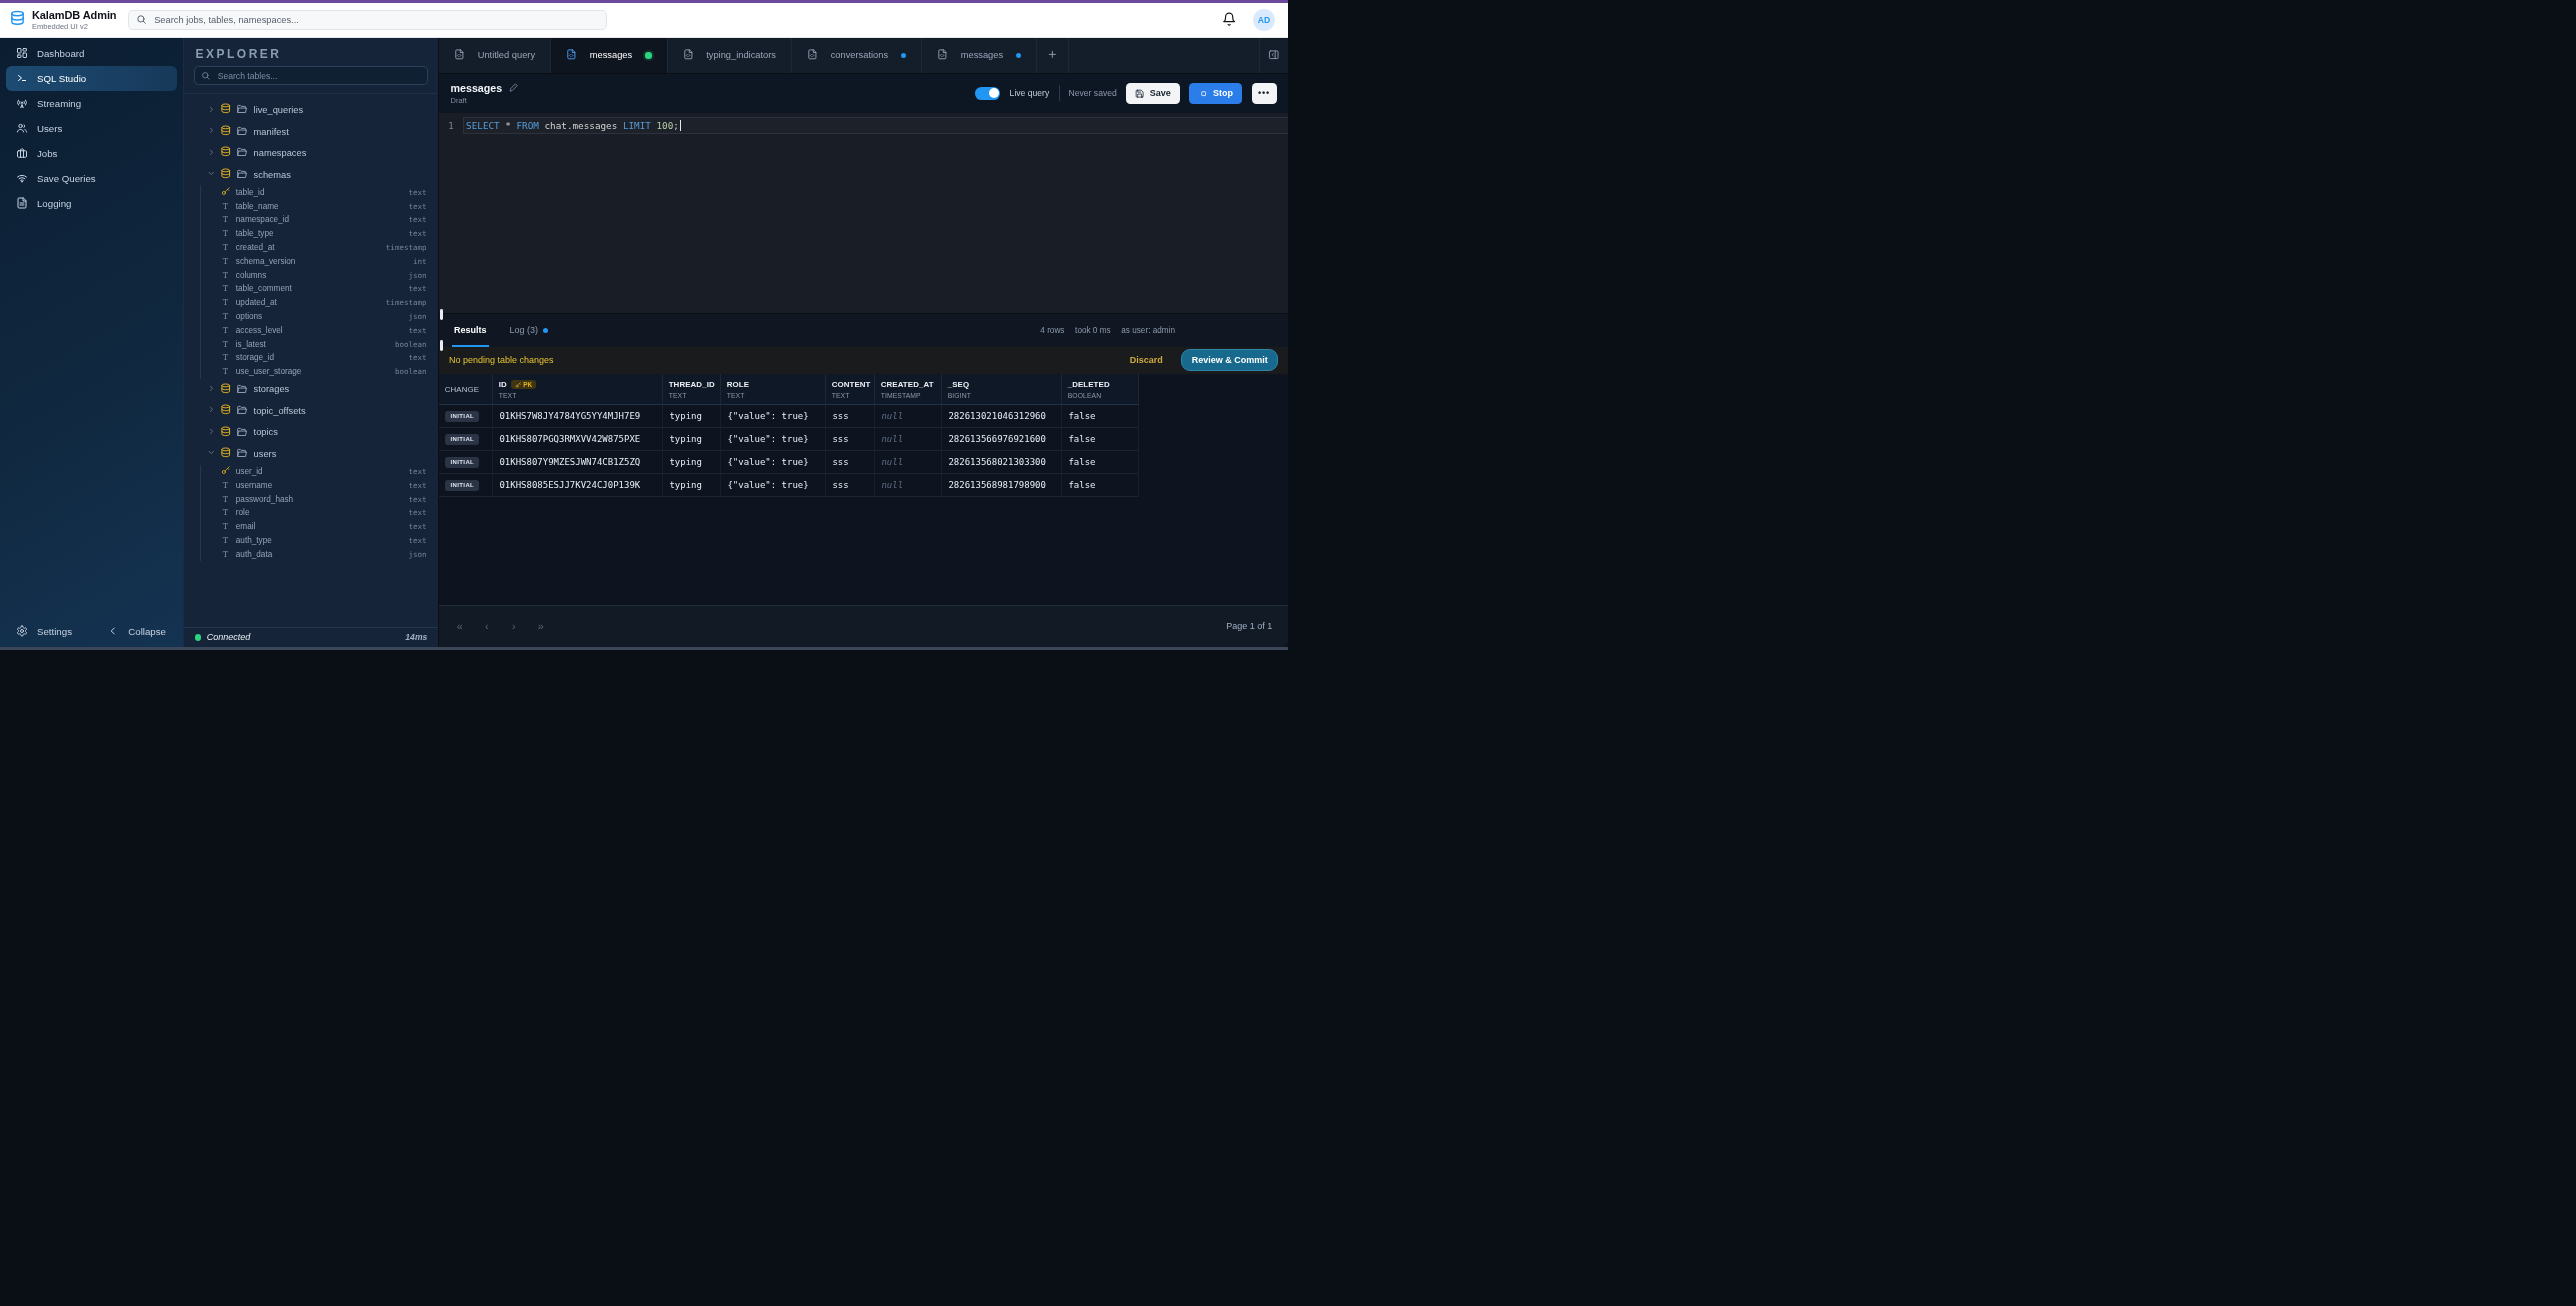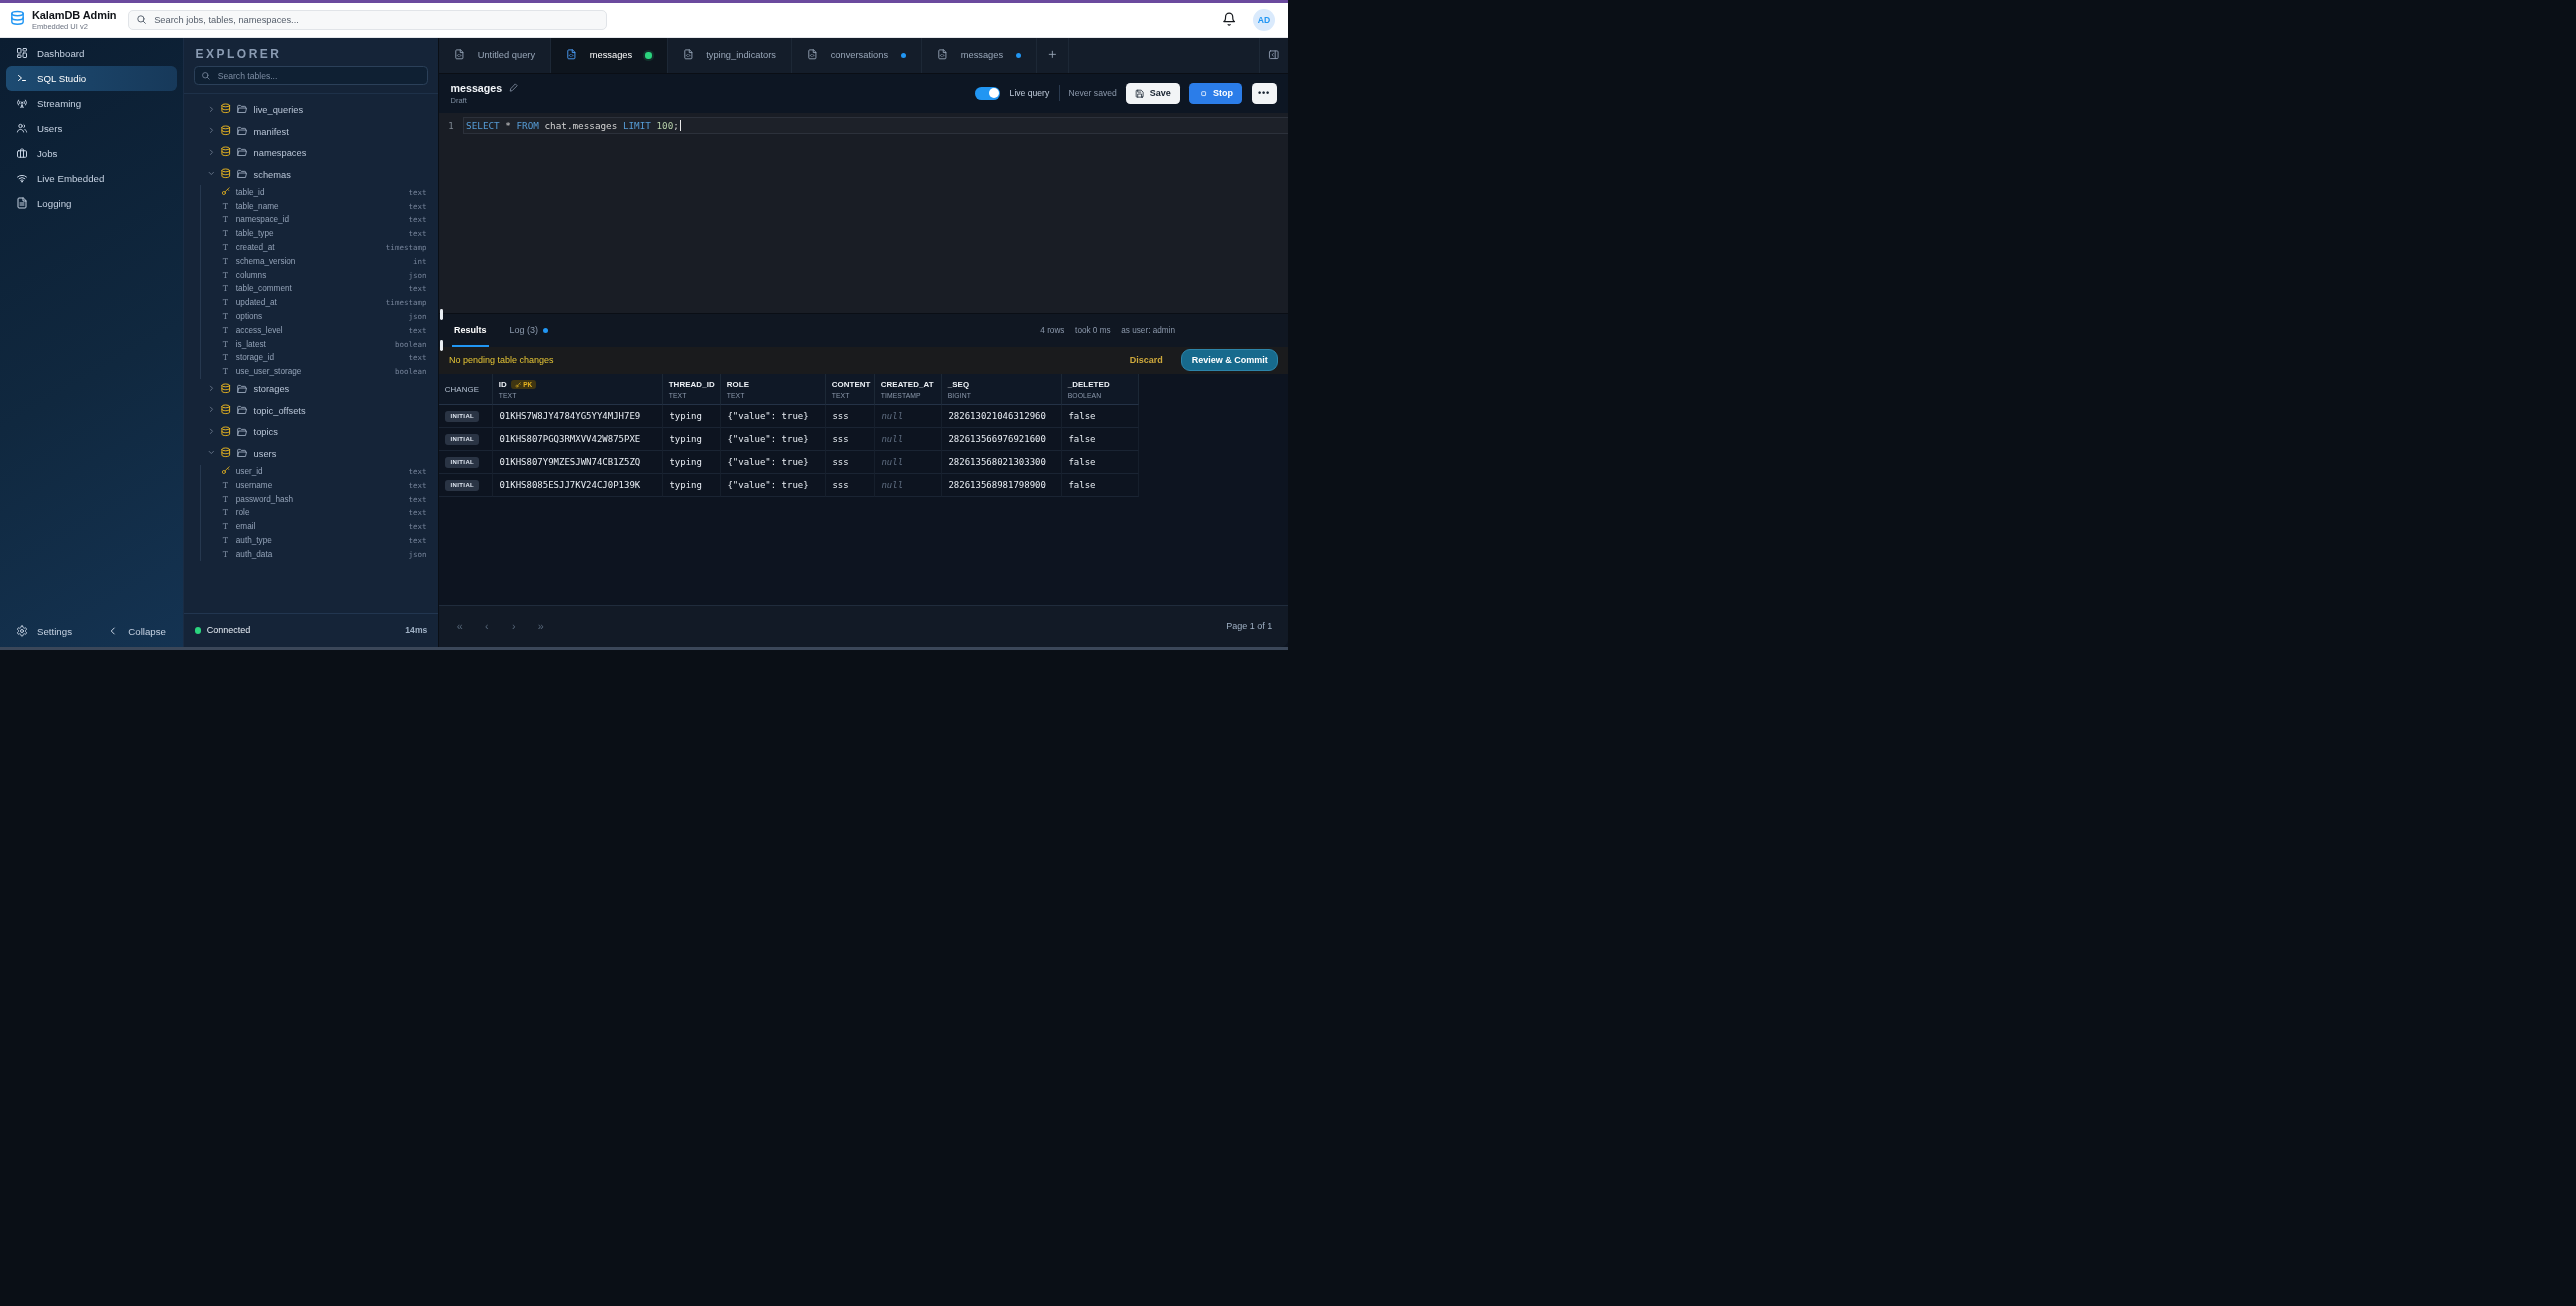--- a/index.html
+++ b/index.html
@@ -59,22 +59,22 @@
   .tree-row .folder svg { width:11.5px; height:11.5px; color:#93a1b5; }
   .tree-row .label { margin-left:2.1px; }
   .col-group { margin-left:15.8px; border-left:0.7px solid #26384f; }
   .col-row { height:13.8px; display:flex; align-items:center; padding:0 11.5px 0 20px; gap:5.7px;
              color:#94a3b8; font-size:8.2px; }
   .col-row .key svg { width:9.3px; height:9.3px; color:var(--pkyellow,#e8b520); }
   .tglyph { width:9.3px; text-align:center; font-family:"DejaVu Serif",serif; font-size:7.9px;
             color:#8594a9; }
   .col-type { margin-left:auto; font-family:"DejaVu Sans Mono",monospace; font-size:7.5px;
               color:#76849a; }
-  .explorer-status { height:34px; border-top:0.7px solid #223650; display:flex; align-items:center;
-                     padding:0 10.7px; gap:5.7px; font-size:9px; color:#e8eef6; }
+  .explorer-status { height:20px; border-top:0.7px solid #223650; display:flex; align-items:center;
+                     padding:0 10.7px; gap:5.7px; font-size:9px; color:#e8eef6;font-style:italic; }
   .status-dot { width:6.4px; height:6.4px; border-radius:50%; background:var(--green,#27c26c); }
   .latency { margin-left:auto; color:#9fb0c4; font-weight:bold; font-size:8.6px; }
 
   
   .main { flex:1; display:flex; flex-direction:column; background:#0d1420; position:relative;
           border-left:0.7px solid #0a0f16; }
   .rs-handle { position:absolute; left:0.7px; width:3.6px; height:10.7px; background:#e9edf2;
                border-radius:1.4px; z-index:6; }
 
   .tabbar { height:36px; display:flex; background:#141d2a; border-bottom:0.7px solid #0a0e15; }
@@ -262,21 +262,21 @@
               </svg></span>
             <span>Jobs</span>
           </div>
           <div class="nav-item">
             <span class="icon"><svg viewBox="0 0 24 24" fill="none" stroke="currentColor" stroke-width="2" stroke-linecap="round" stroke-linejoin="round">
                 <path d="M3 10a13.5 13.5 0 0 1 18 0"></path>
                 <path d="M6.2 13.3a9 9 0 0 1 11.6 0"></path>
                 <path d="M9.4 16.5a4.6 4.6 0 0 1 5.2 0"></path>
                 <circle cx="12" cy="19.3" r="1" fill="currentColor"></circle>
               </svg></span>
-            <span>Live Embedded</span>
+            <span>Save Queries</span>
           </div>
           <div class="nav-item">
             <span class="icon"><svg viewBox="0 0 24 24" fill="none" stroke="currentColor" stroke-width="2" stroke-linecap="round" stroke-linejoin="round">
                 <path d="M14 2H6a2 2 0 0 0-2 2v16c0 1.1.9 2 2 2h12a2 2 0 0 0 2-2V8z"></path>
                 <polyline points="14 2 14 8 20 8"></polyline>
                 <line x1="8" y1="12" x2="16" y2="12"></line>
                 <line x1="8" y1="16" x2="16" y2="16"></line>
               </svg></span>
             <span>Logging</span>
           </div>

